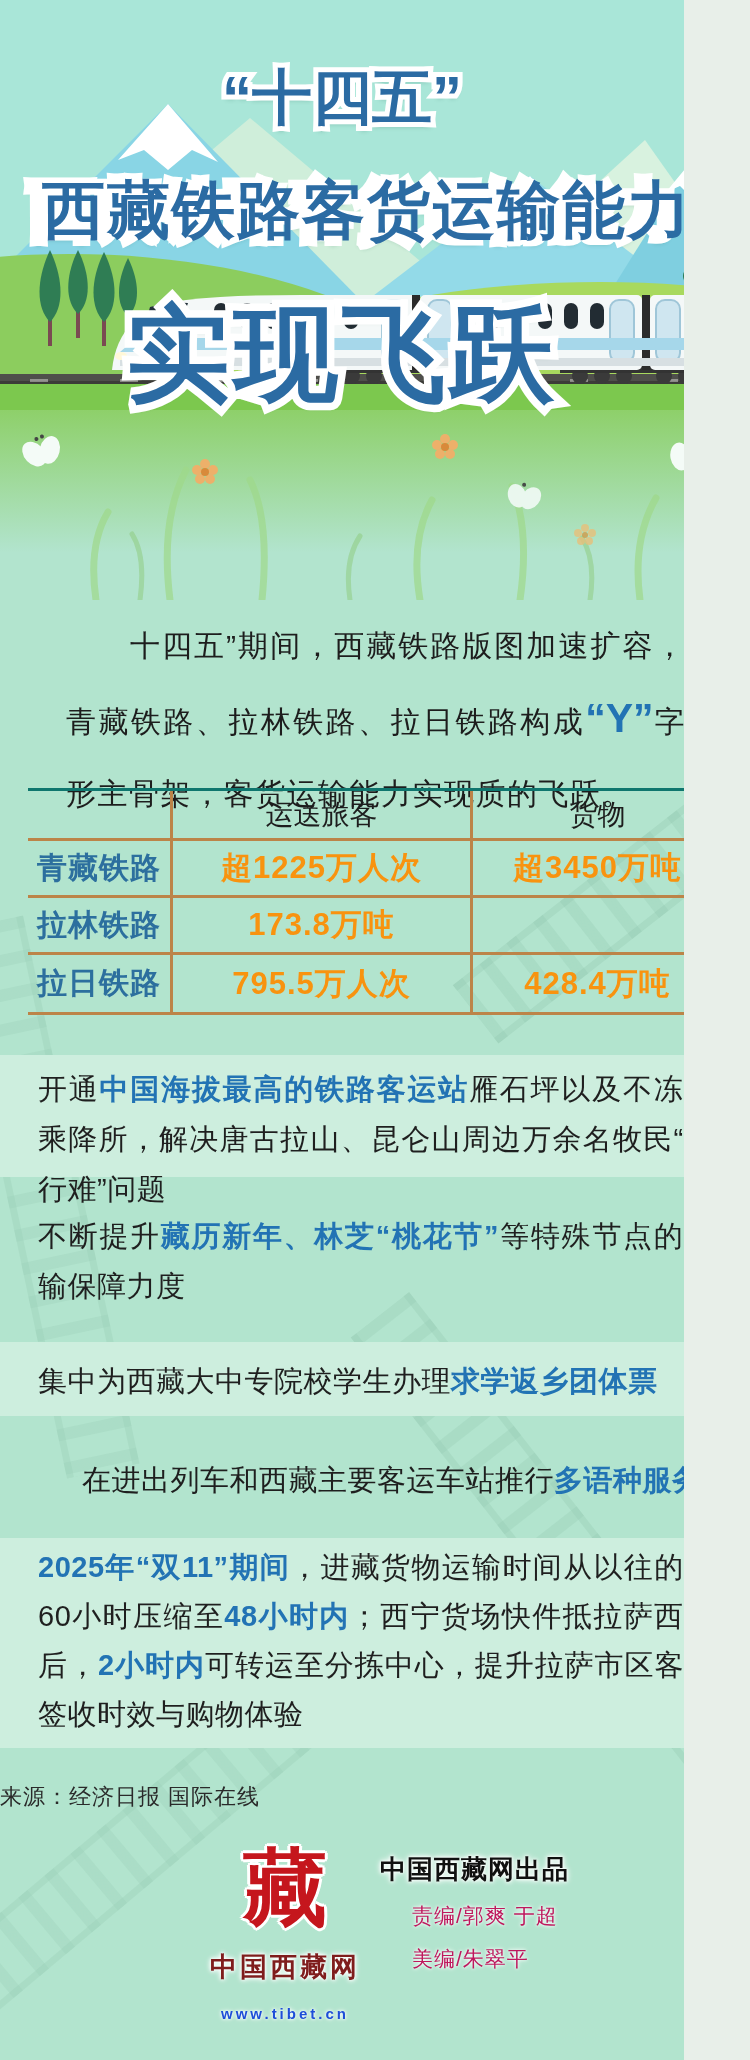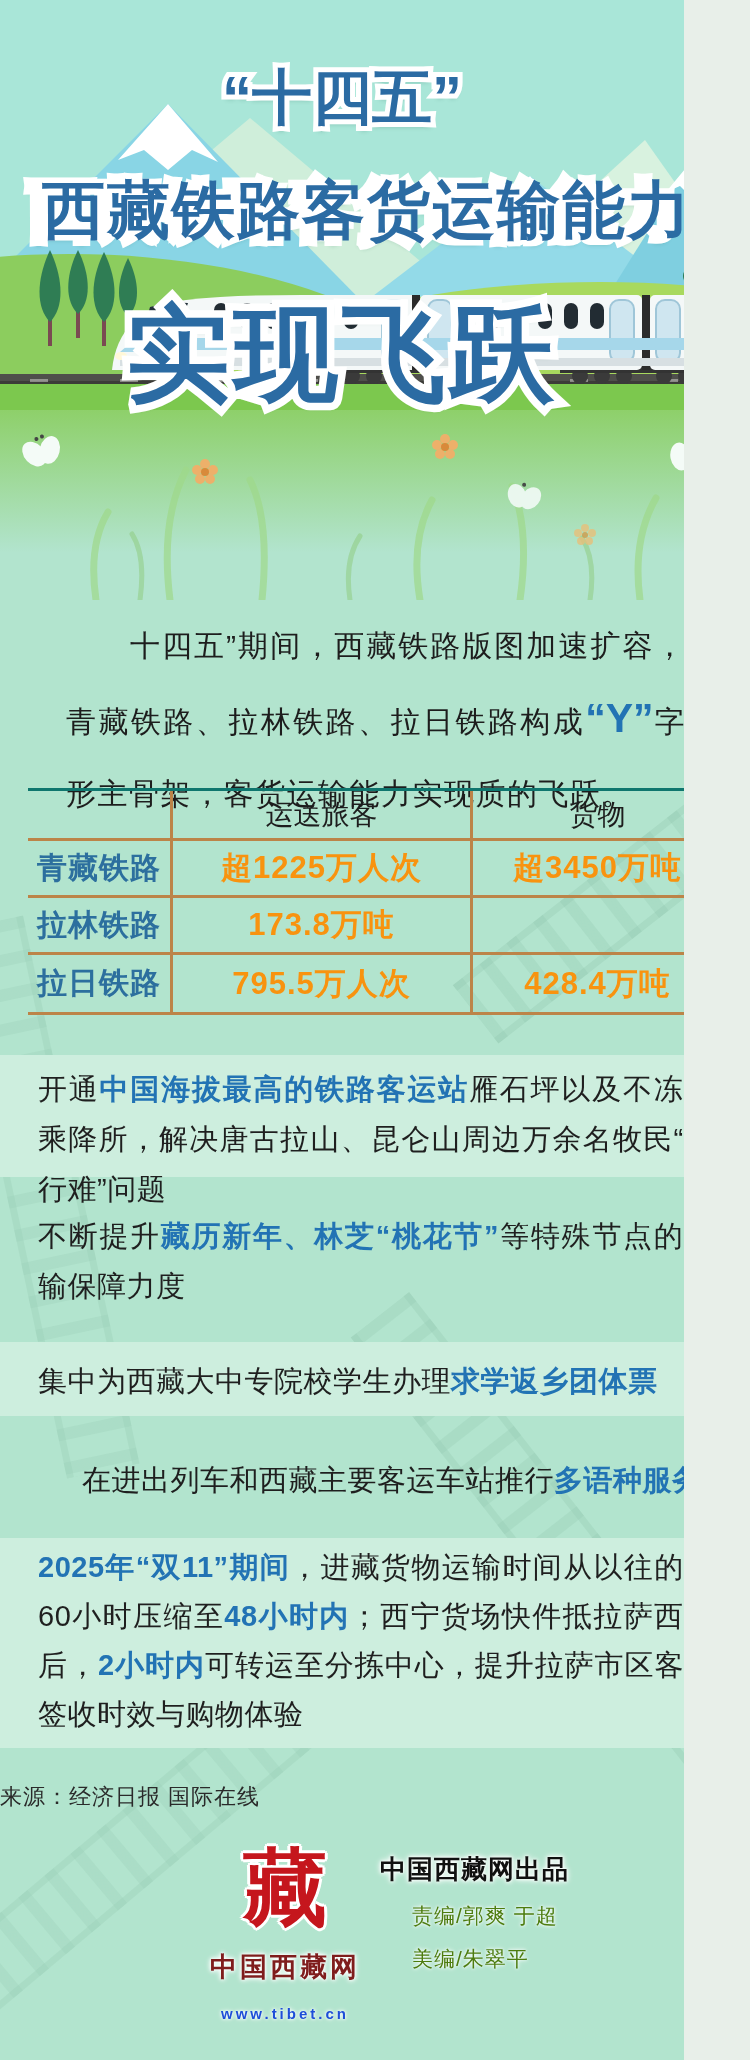--- a/index.html
+++ b/index.html
@@ -60,21 +60,21 @@
   .logo-glyph{font-size:84px;line-height:96px;font-weight:bold;color:#c5161d;
     text-shadow:-3px 0 0 #fff,3px 0 0 #fff,0 -3px 0 #fff,0 3px 0 #fff,
       -2px -2px 0 #fff,2px 2px 0 #fff,-2px 2px 0 #fff,2px -2px 0 #fff;}
   .logo-name{font-size:27px;font-weight:bold;color:#7f1d1d;letter-spacing:3px;margin-top:13px;
     text-shadow:0 0 3px #fff,0 0 5px #fff,0 0 6px #fff;}
   .logo-url{font-size:15px;font-weight:bold;color:#1d4ed8;letter-spacing:3px;margin-top:20px;
     text-shadow:0 0 3px #fff,0 0 5px #fff;text-align:center;}
   .credit-col{position:absolute;left:380px;top:1852px;width:330px;z-index:2;}
   .produced{font-size:26px;font-weight:bold;color:#101010;letter-spacing:1px;
     text-shadow:0 0 3px #fff,0 0 5px #fff,0 0 7px #fff;}
-  .credit{position:absolute;left:32px;font-size:21px;color:#4d7c0f;letter-spacing:1px;
+  .credit{position:absolute;left:32px;font-size:21px;color:#be185d;letter-spacing:1px;
     text-shadow:0 0 3px #fff,0 0 5px #fff;}
   .credit.ed{top:50px;}
   .credit.art{top:93px;}
 </style>
 </head>
 <body>
 
 <div class="poster">
 
   <svg class="hero-svg" width="750" height="600" viewBox="0 0 750 600">

